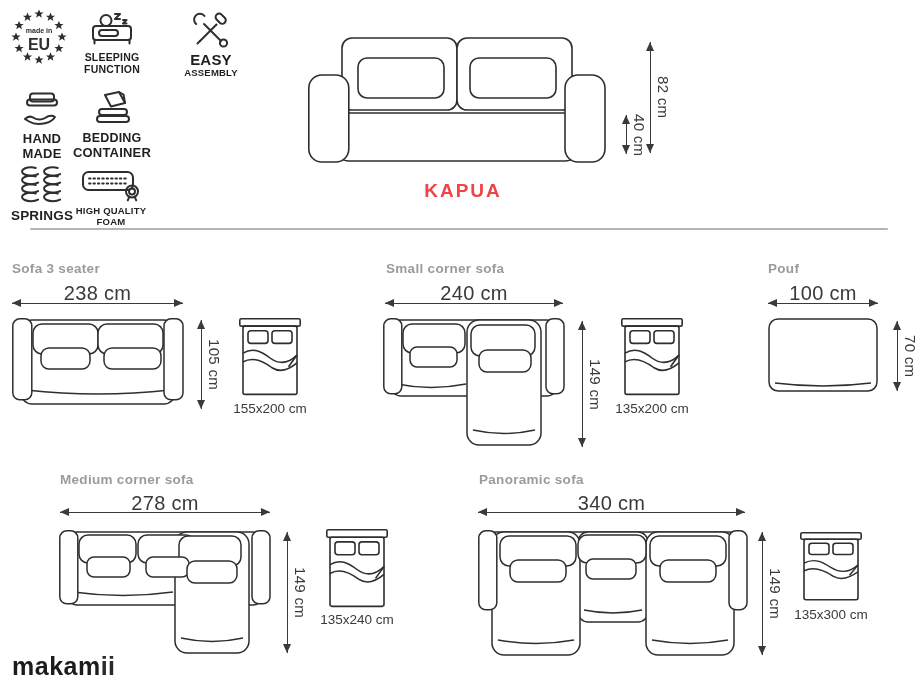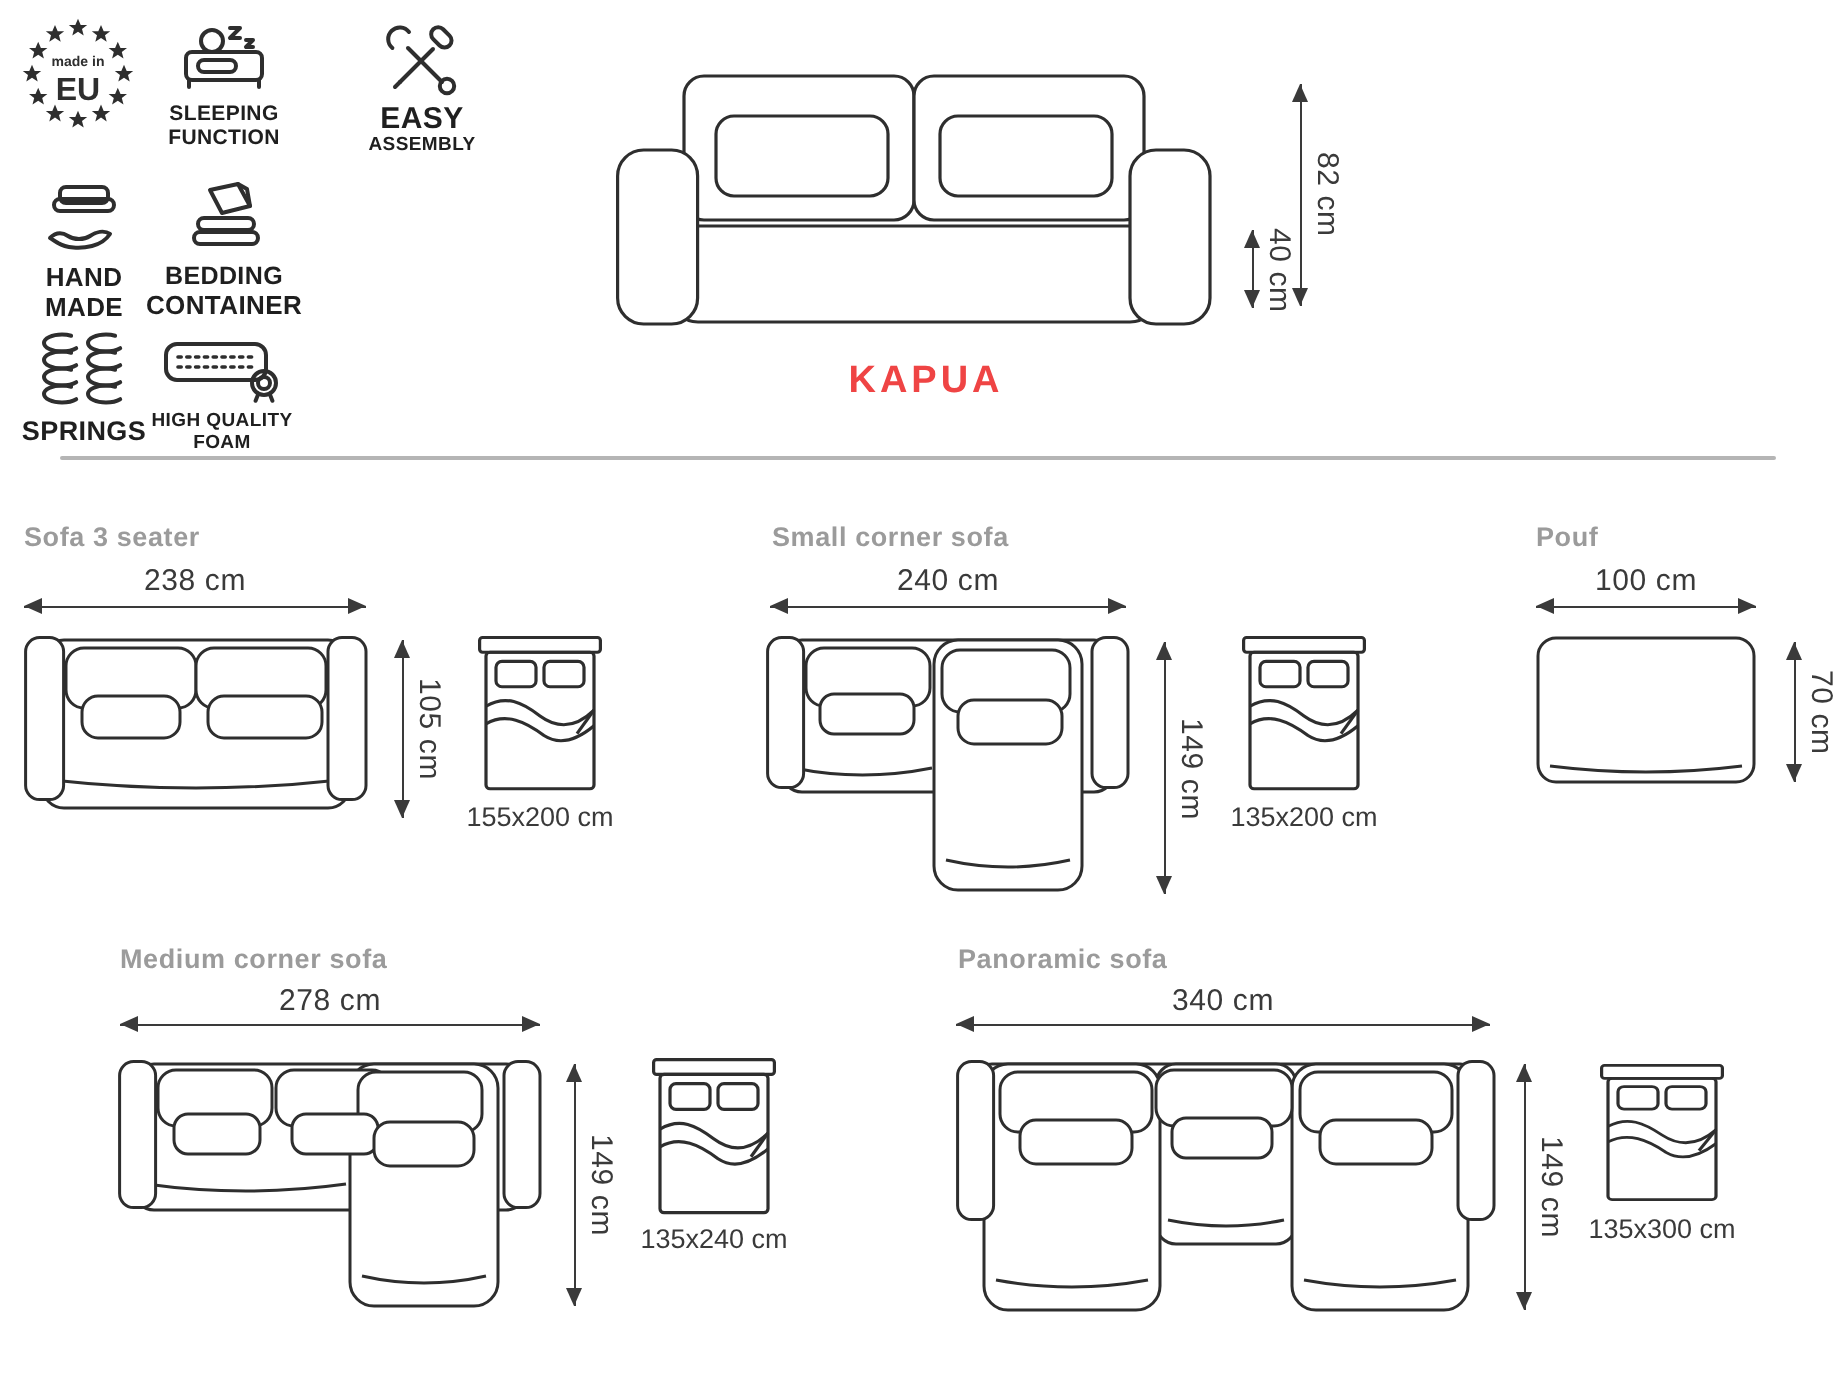--- a/index.html
+++ b/index.html
@@ -14,21 +14,21 @@
     font-family:"Liberation Sans","DejaVu Sans",sans-serif;
   }
   .abs{position:absolute;}
   svg{display:block;color:var(--c-line);}
   
   .feature{display:flex;flex-direction:column;align-items:center;text-align:center;color:var(--c-line);}
   .feature .flabel{font-weight:700;line-height:1.12;letter-spacing:.2px;margin-top:4px;color:#1f1f1f;}
   
   .title{font-size:13.5px;font-weight:700;color:var(--c-head);letter-spacing:.3px;white-space:nowrap;}
   
-  .dim-h{font-size:15px;font-weight:500;color:var(--c-dim);text-align:center;letter-spacing:.3px;white-space:nowrap;}
+  .dim-h{font-size:20px;font-weight:500;color:var(--c-dim);text-align:center;letter-spacing:.3px;white-space:nowrap;}
   .vlabel{writing-mode:vertical-rl;font-size:15px;font-weight:500;color:var(--c-dim);text-align:center;letter-spacing:.3px;white-space:nowrap;}
   .bedlabel{font-size:13.5px;font-weight:500;color:var(--c-dim);text-align:center;white-space:nowrap;}
   .kapua{font-size:19px;font-weight:700;letter-spacing:2px;color:#ef4444;text-align:center;}
   
   .arrow-h{position:absolute;height:0;border-top:1.4px solid var(--c-dim);}
   .arrow-h::before{content:"";position:absolute;left:0;top:-4.7px;width:0;height:0;
     border-top:4px solid transparent;border-bottom:4px solid transparent;border-right:9px solid var(--c-dim);}
   .arrow-h::after{content:"";position:absolute;right:0;top:-4.7px;width:0;height:0;
     border-top:4px solid transparent;border-bottom:4px solid transparent;border-left:9px solid var(--c-dim);}
   .arrow-v{position:absolute;width:0;border-left:1.4px solid var(--c-dim);}
@@ -322,14 +322,17 @@
       <rect x="4" y="8.3" width="54" height="70" rx="2"></rect>
       <rect x="9" y="13" width="20" height="13" rx="3"></rect>
       <rect x="33" y="13" width="20" height="13" rx="3"></rect>
       <path d="M4,36 C14,30 22,34 31,41 C41,48.5 50,46 58,38"></path>
       <path d="M4,45 C14,39 24,44 33,51 C42,57 51,52 58,46"></path>
       <path d="M58,38 L49.5,50"></path>
     </g>
   </svg>
   <div class="abs bedlabel" style="left:786px;top:607px;width:90px;">135x300 cm</div>
 
+  <div class="abs logo" style="left:12px;top:652px;">
+    <span>makam</span><span class="suffix">ii</span>
+  </div>
 
 </div>
 
 </body></html>

